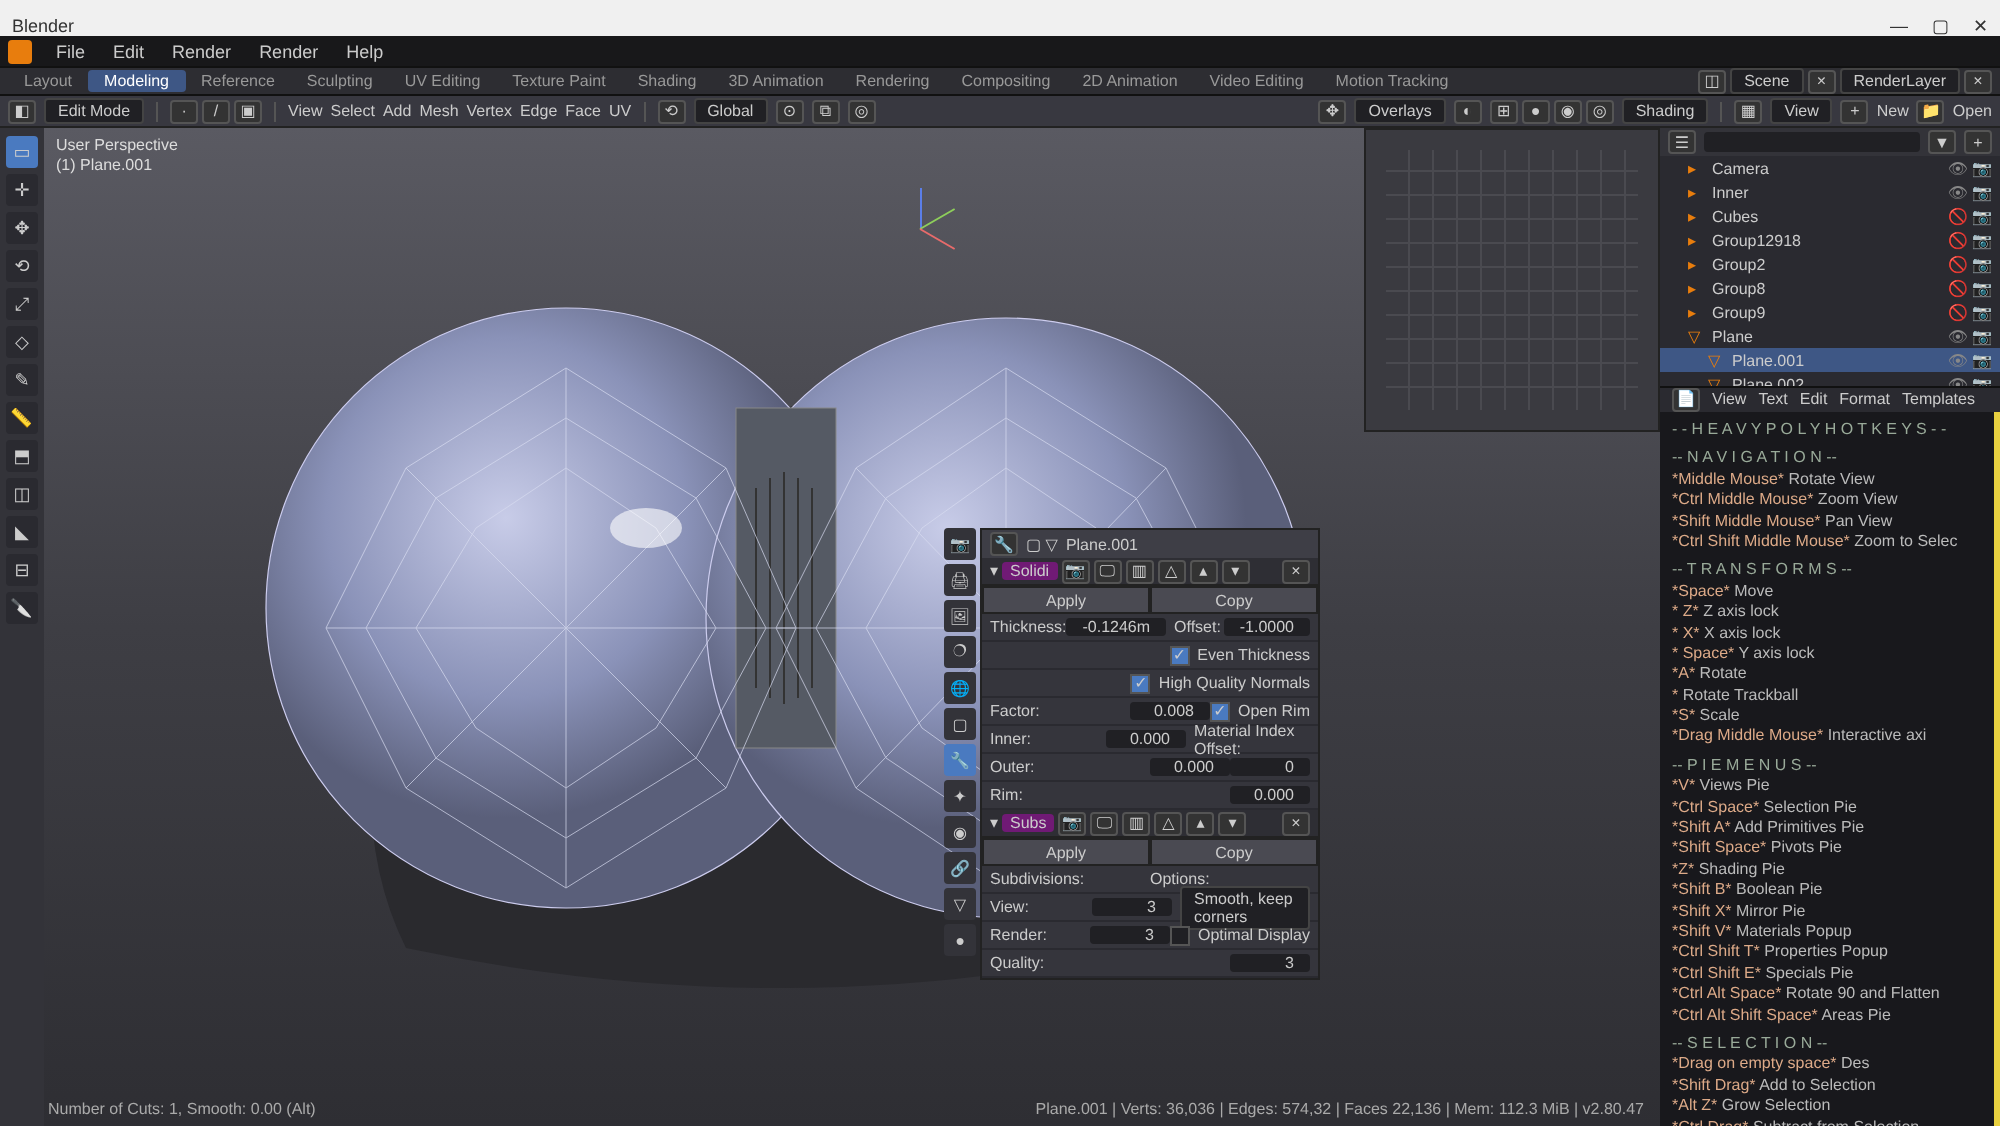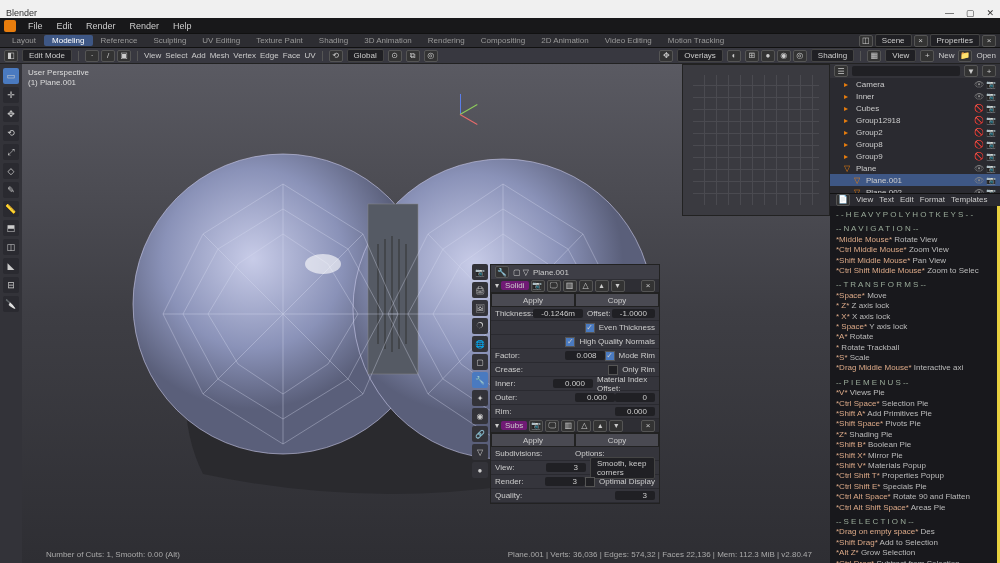--- a/index.html
+++ b/index.html
@@ -22,22 +22,22 @@
 .main { display:flex; height:499px; }
 .sidetools { width:22px; background:#333339; display:flex; flex-direction:column; align-items:center; padding-top:4px; gap:3px; }
 .sidetools .tool { width:16px; height:16px; background:#2a2a30; border-radius:2px; display:flex; align-items:center; justify-content:center; }
 .sidetools .tool.active { background:#4a7ac0; }
 .viewport { flex:1; position:relative; background:linear-gradient(180deg,#5a5a62 0%,#3e3e44 50%,#2e2e33 100%); overflow:hidden; }
 .viewport .info { position:absolute; left:6px; top:4px; color:#ddd; font-size:8px; line-height:1.3; }
 .viewport .axis { position:absolute; right:350px; top:30px; width:40px; height:40px; }
 .axis .z { position:absolute; left:20px; top:0; width:1px; height:20px; background:#5b7ee8; }
 .axis .y { position:absolute; left:20px; top:20px; width:20px; height:1px; background:#8ece5b; transform:rotate(-30deg); transform-origin:left; }
 .axis .x { position:absolute; left:20px; top:20px; width:20px; height:1px; background:#e86b6b; transform:rotate(30deg); transform-origin:left; }
-.viewport .status { position:absolute; left:24px; bottom:4px; color:#aaa; font-size:8px; }
-.viewport .stats { position:absolute; right:18px; bottom:4px; color:#aaa; font-size:8px; }
+.viewport .status { position:absolute; left:2px; bottom:4px; color:#aaa; font-size:8px; }
+.viewport .stats { position:absolute; right:8px; bottom:4px; color:#aaa; font-size:8px; }
 .miniview { position:absolute; right:0; top:0; width:148px; height:152px; background:#3a3a40; border:1px solid #222; }
 .miniview .grid { position:absolute; left:10px; top:10px; right:10px; bottom:10px; background:
  repeating-linear-gradient(0deg,transparent,transparent 11px,#4a4a50 11px,#4a4a50 12px),
  repeating-linear-gradient(90deg,transparent,transparent 11px,#4a4a50 11px,#4a4a50 12px); }
 .rcol { width:170px; background:#2b2b30; display:flex; flex-direction:column; }
 .outliner { height:130px; background:#2a2a30; border-bottom:1px solid #111; overflow:hidden; font-size:8px; }
 .outliner .hdr { height:14px; background:#333339; display:flex; align-items:center; padding:0 4px; gap:4px; }
 .outliner .search { flex:1; height:10px; background:#202024; border-radius:2px; }
 .outliner .row { display:flex; align-items:center; height:12px; padding:0 4px; gap:4px; }
 .outliner .row.sel { background:#3e5785; }
@@ -99,21 +99,21 @@
     <span class="wtab">3D Animation</span>
     <span class="wtab">Rendering</span>
     <span class="wtab">Compositing</span>
     <span class="wtab">2D Animation</span>
     <span class="wtab">Video Editing</span>
     <span class="wtab">Motion Tracking</span>
     <div class="scene-strip">
     <span class="ibtn">◫</span>
     <span class="pill">Scene</span>
     <span class="ibtn">×</span>
-    <span class="pill">Properties</span>
+    <span class="pill">RenderLayer</span>
     <span class="ibtn">×</span>
   </div>
 </div>
 
 <div class="toolbar">
   <span class="ibtn">◧</span>
   <span class="pill">Edit Mode</span>
   <span class="sep"></span>
   <div class="grp">
     <span class="ibtn">·</span>
@@ -278,27 +278,21 @@
           </div>
         <div class="field">
             <span style="flex:1"></span>
             <span class="chk on">✓</span>
             <span>High Quality Normals</span>
           </div>
         <div class="field">
             <span class="lbl">Factor:</span>
             <span class="val">0.008</span>
             <span class="chk on">✓</span>
-            <span>Mode Rim</span>
-          </div>
-        <div class="field">
-            <span class="lbl">Crease:</span>
-            <span style="flex:1"></span>
-            <span class="chk"></span>
-            <span>Only Rim</span>
+            <span>Open Rim</span>
           </div>
         <div class="field">
             <span class="lbl">Inner:</span>
             <span class="val">0.000</span>
             <span class="lbl" style="margin-left:4px">Material Index Offset:</span>
           </div>
         <div class="field">
             <span class="lbl">Outer:</span>
             <span class="val">0.000</span>
             <span class="val" style="margin-left:auto">0</span>

